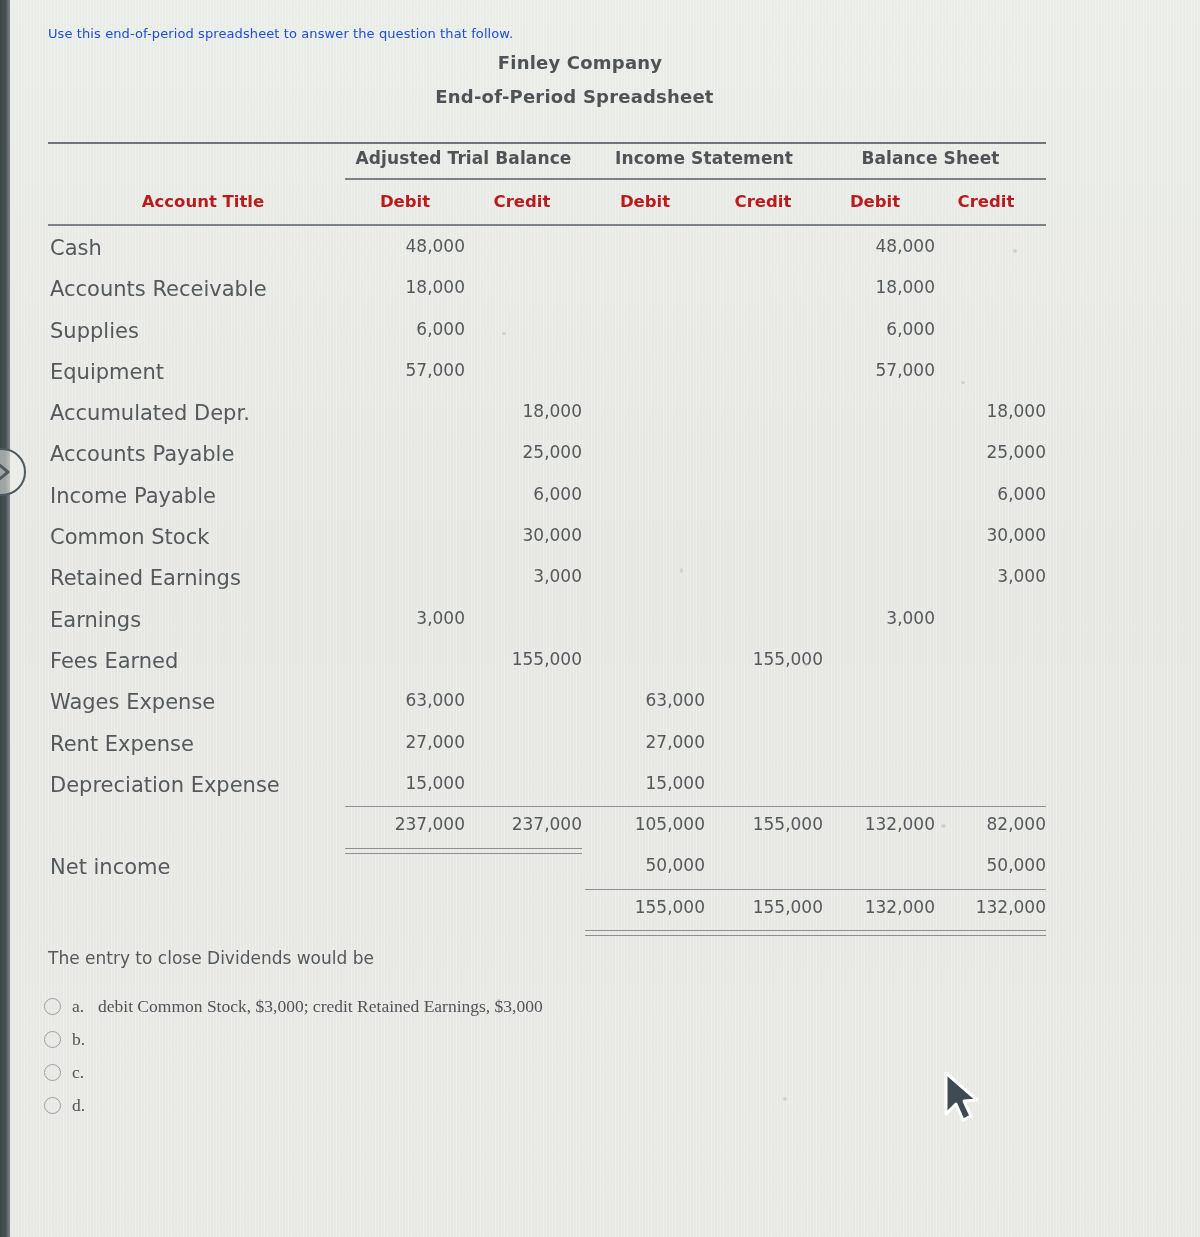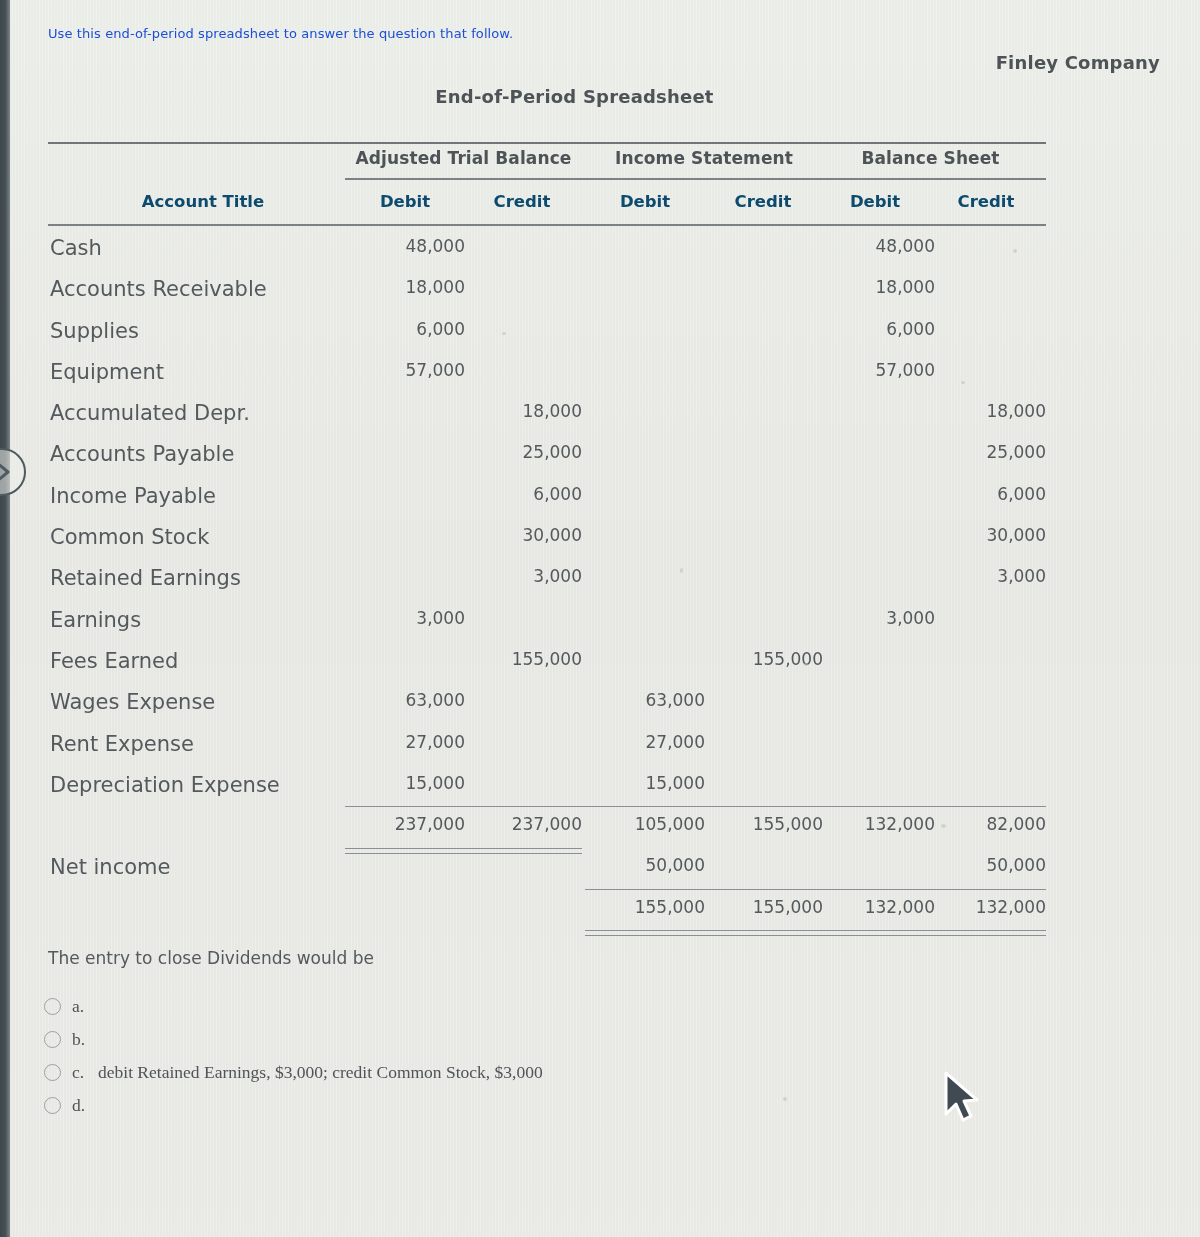--- a/index.html
+++ b/index.html
@@ -54,21 +54,21 @@
     text-align: center;
   }
   .titles .tline {
     font-size: 18px;
     font-weight: bold;
     color: #4d5356;
     line-height: 1;
     margin-bottom: 16px;
     letter-spacing: 0.2px;
   }
-  .titles .tline:nth-child(1) { padding-right: 40px; text-align: right; }
+  .titles .tline:nth-child(1) { padding-right: 40px; }
   .titles .tline:nth-child(2) { padding-right: 51px; }
   .titles .tline:nth-child(3) { padding-right: 44px; }
 
   
   .sheet {
     position: absolute;
     left: 48px;
     top: 142px;
     width: 998px;
   }
@@ -101,21 +101,21 @@
   .colhead-row {
     position: relative;
     height: 38px;
     margin-top: 10px;
   }
   .colhead {
     position: absolute;
     top: 8px;
     font-size: 16.5px;
     font-weight: bold;
-    color: #0c4a6e;
+    color: #b91c1c;
     text-align: center;
   }
   .rule-under-head {
     height: 0;
     border-top: 2px solid #7b8186;
     width: 998px;
     margin-top: 2px;
   }
 
   .rows {
@@ -438,29 +438,29 @@
     <polyline points="2,2 14,12 2,22" fill="none" stroke="#4f5a60" stroke-width="3" stroke-linecap="round" stroke-linejoin="round"></polyline>
   </svg>
 </div>
 
 <div class="question">The entry to close Dividends would be</div>
 
 <div class="options" id="options-host">
     <div class="option">
       <span class="radio"></span>
       <span class="opt-letter">a.</span>
+      <span class="opt-text">debit Common Stock, $3,000; credit Retained Earnings, $3,000</span>
     </div>
     <div class="option">
       <span class="radio"></span>
       <span class="opt-letter">b.</span>
     </div>
     <div class="option">
       <span class="radio"></span>
       <span class="opt-letter">c.</span>
-      <span class="opt-text">debit Retained Earnings, $3,000; credit Common Stock, $3,000</span>
     </div>
     <div class="option">
       <span class="radio"></span>
       <span class="opt-letter">d.</span>
     </div>
   </div>
 
 <div class="cursor">
   <svg width="44" height="58" viewBox="0 0 44 58">
     <path d="M6,3 L6,44 L16,34 L23,50 L31,46 L24,31 L37,30 Z" fill="#3f4a52" stroke="#ffffff" stroke-width="3" stroke-linejoin="round"></path>

